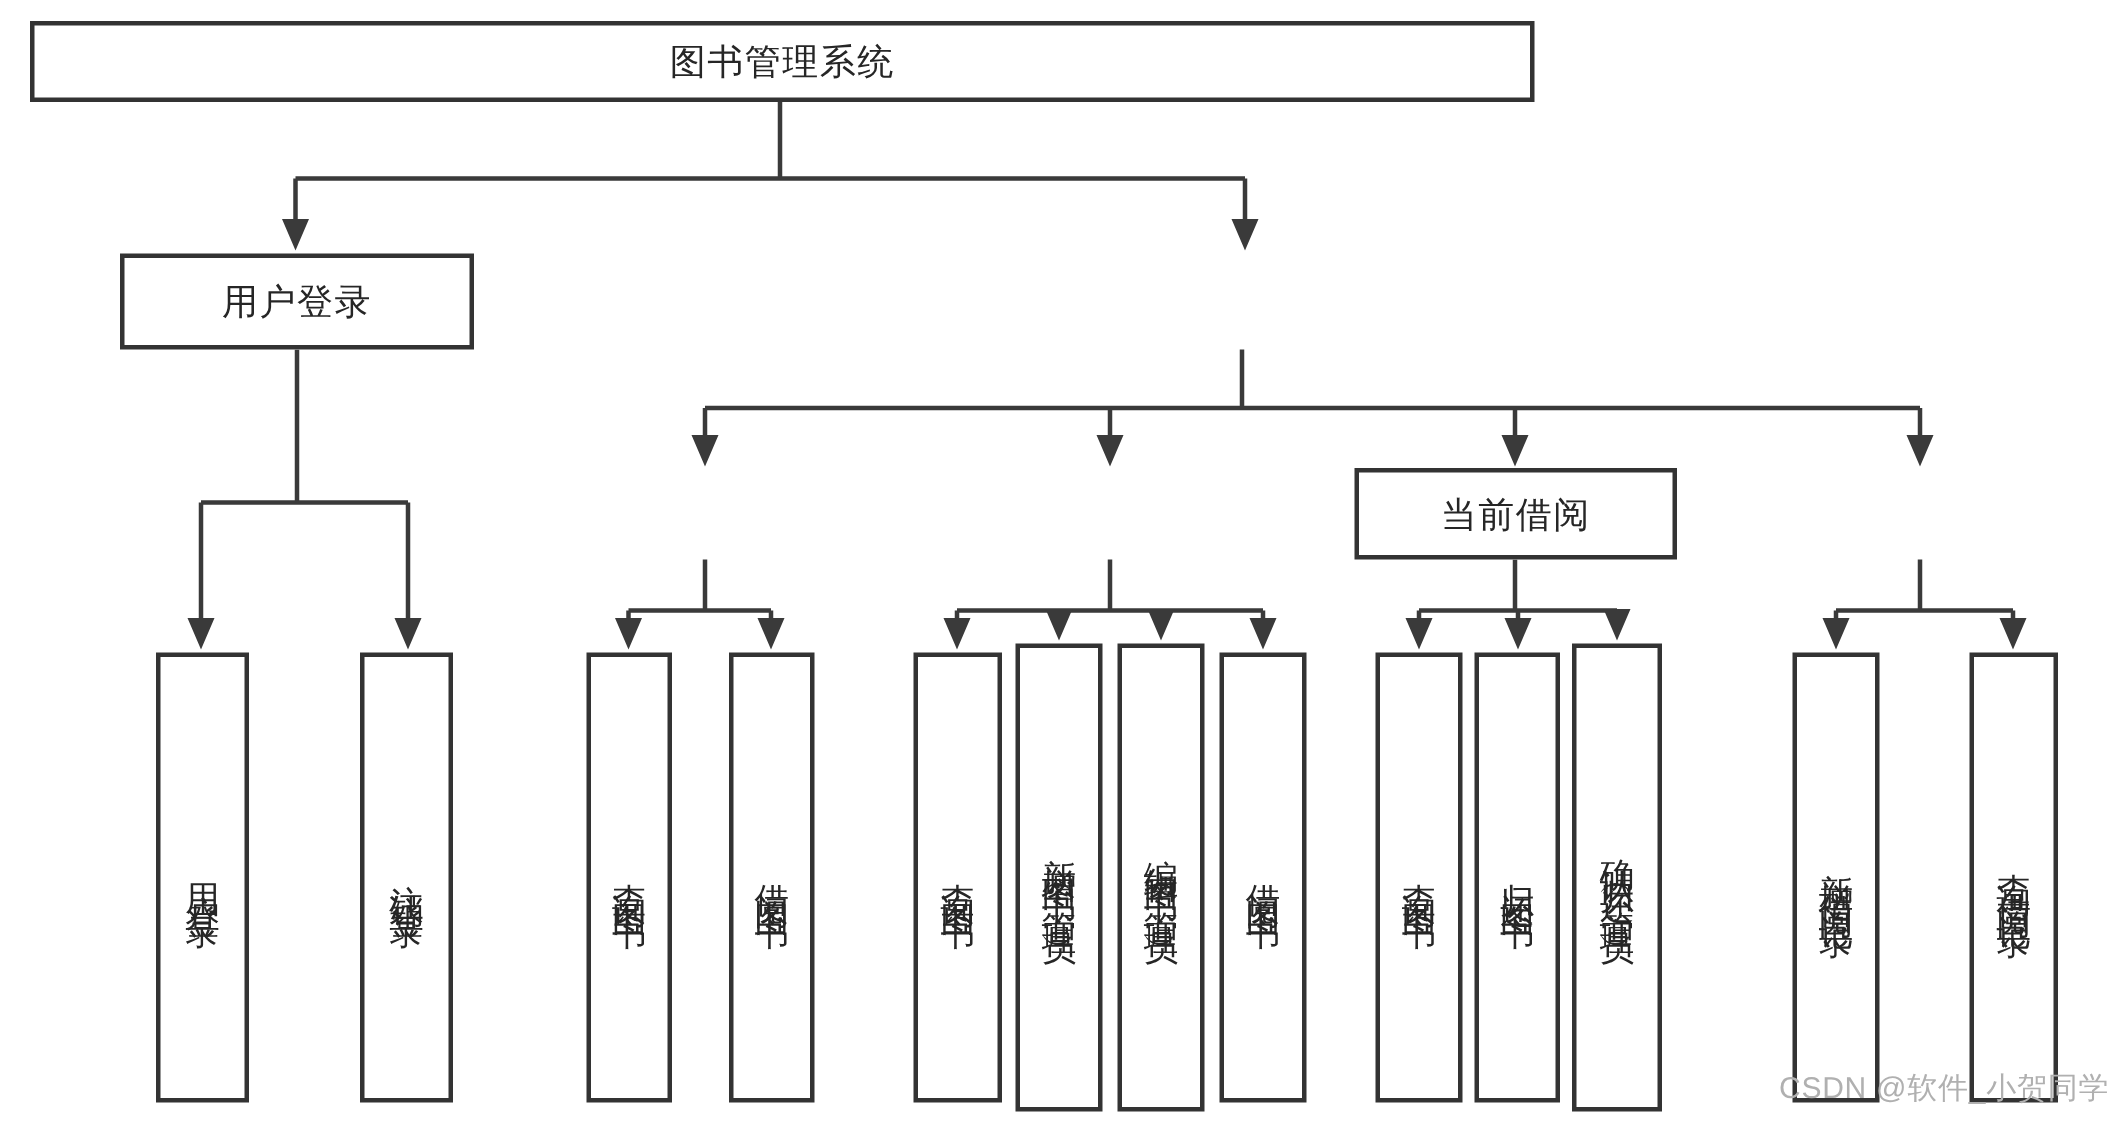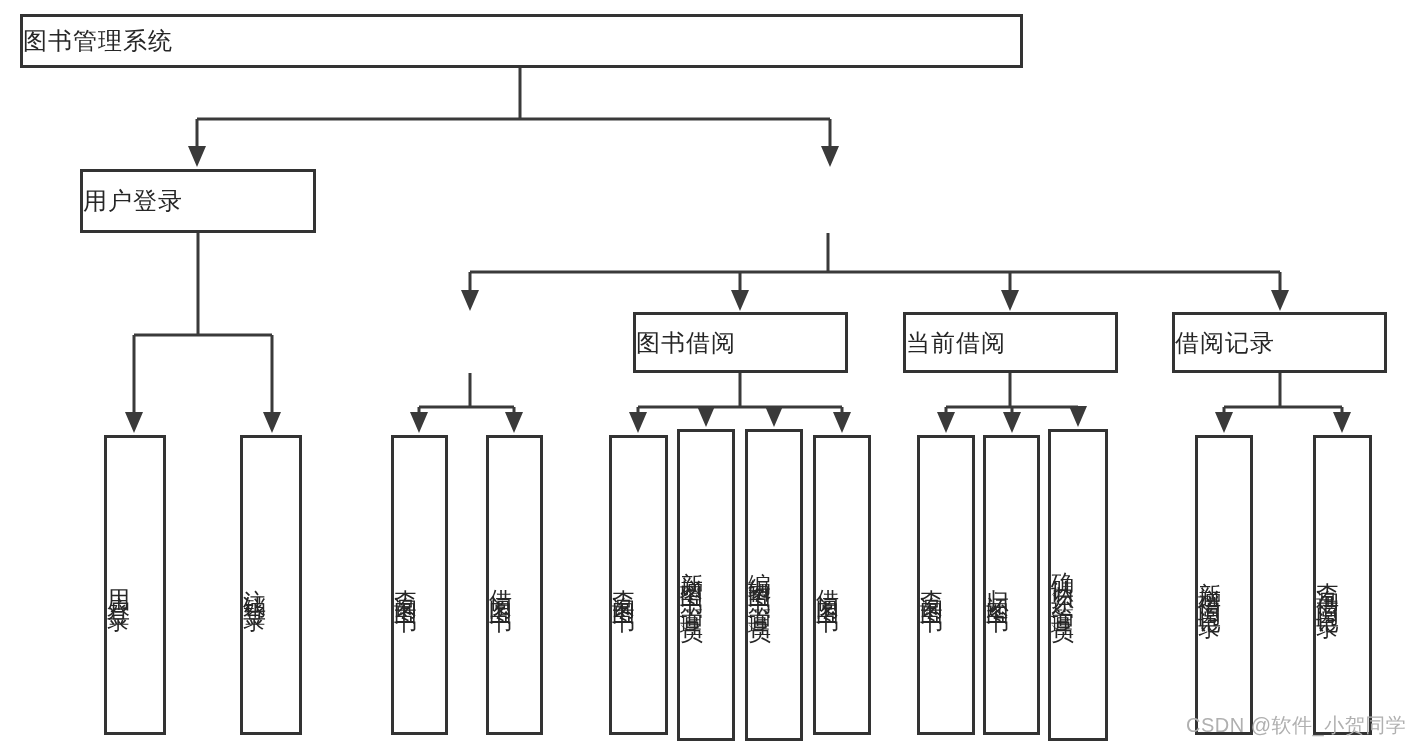--- a/index.html
+++ b/index.html
@@ -23,20 +23,21 @@
     left:0;top:0;
     width:1405px;height:747px;
   }
   .box{
     position:absolute;
     box-sizing:border-box;
     background:#ffffff;
     border:3px solid var(--border);
     display:flex;
     align-items:center;
+    justify-content:center;
     color:var(--text);
   }
   .box span{
     font-size:24px;
     letter-spacing:1px;
     white-space:nowrap;
   }
   .box.v span{
     writing-mode:vertical-rl;
     text-orientation:mixed;
@@ -91,28 +92,22 @@
   </svg>
 
   <div class="box" style="left:20px;top:14px;width:1003px;height:54px">
     <span>图书管理系统</span>
   </div>
 
   <div class="box" style="left:80px;top:169px;width:236px;height:64px">
     <span>用户登录</span>
   </div>
 
-  <div class="box" style="left:633px;top:312px;width:215px;height:61px">
-    <span>图书借阅</span>
-  </div>
   <div class="box" style="left:903px;top:312px;width:215px;height:61px">
     <span>当前借阅</span>
-  </div>
-  <div class="box" style="left:1172px;top:312px;width:215px;height:61px">
-    <span>借阅记录</span>
   </div>
 
   <div class="box v" style="left:104px;top:435px;width:62px;height:300px">
     <span>用户登录</span>
   </div>
   <div class="box v" style="left:240px;top:435px;width:62px;height:300px">
     <span>注销登录</span>
   </div>
 
   <div class="box v" style="left:391px;top:435px;width:57px;height:300px">

